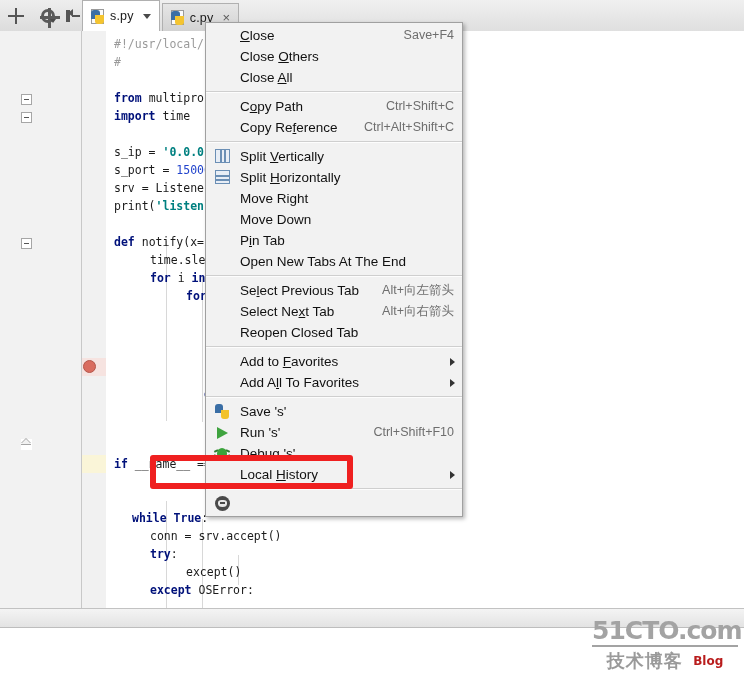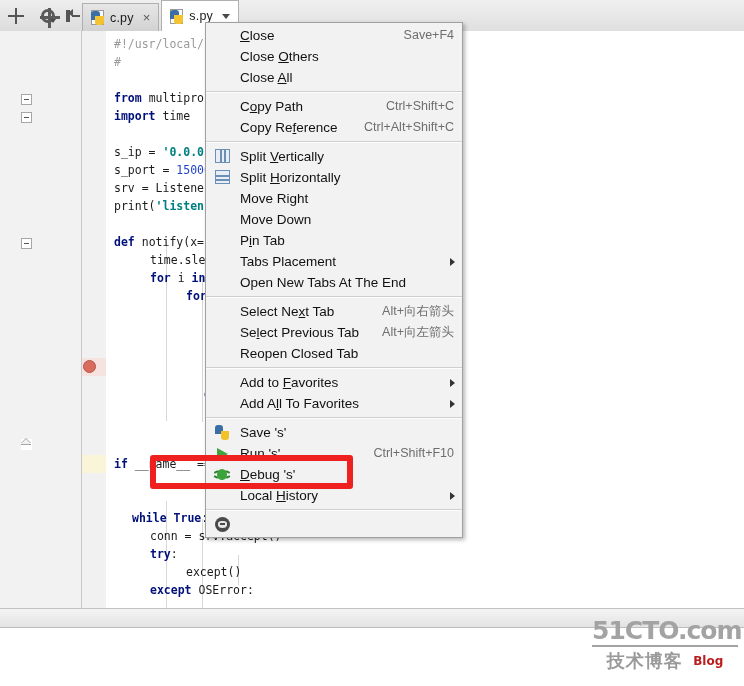--- a/index.html
+++ b/index.html
@@ -221,37 +221,37 @@
           <i class="ic-gear"></i>
           <i class="caret-dn"></i>
         </span>
       <span class="ticon">
           <i class="ic-hide"></i>
           <i class="hide-arw"></i>
         </span>
     </div>
 
     <div class="tabs">
+      <div class="tab active">
+        <span class="pyico">
+          <span class="sheet"></span>
+            <span class="pg"></span>
+            <span class="py"></span>
+        </span>
+        <span class="label">s.py</span>
+        <span class="vcaret"></span>
+      </div>
       <div class="tab">
         <span class="pyico">
           <span class="sheet"></span>
             <span class="pg"></span>
             <span class="py"></span>
         </span>
         <span class="label">c.py</span>
         <span class="xclose">×</span>
-      </div>
-      <div class="tab active">
-        <span class="pyico">
-          <span class="sheet"></span>
-            <span class="pg"></span>
-            <span class="py"></span>
-        </span>
-        <span class="label">s.py</span>
-        <span class="vcaret"></span>
       </div>
     </div>
   </div>
 
   <div class="editor">
 
     <div class="left-rail"></div>
     <div class="gutter"></div>
 
     <div class="band pink" style="top:327px"></div>
@@ -346,36 +346,32 @@
     <div class="mi">
       <span class="mlabel">Move Right</span>
     </div>
     <div class="mi">
       <span class="mlabel">Move Down</span>
     </div>
     <div class="mi">
       <span class="mlabel">P<u>i</u>n Tab</span>
     </div>
     <div class="mi">
-      <span class="mlabel">Tabs Placement</span>
-      <span class="submenu-arw"></span>
-    </div>
-    <div class="mi">
       <span class="mlabel">Open New Tabs At The End</span>
     </div>
 
     <div class="msep"></div>
 
+    <div class="mi">
+      <span class="mlabel">Se<u>l</u>ect Previous Tab</span>
+      <span class="accel">Alt+向左箭头</span>
+    </div>
     <div class="mi">
       <span class="mlabel">Select Ne<u>x</u>t Tab</span>
       <span class="accel">Alt+向右箭头</span>
-    </div>
-    <div class="mi">
-      <span class="mlabel">Se<u>l</u>ect Previous Tab</span>
-      <span class="accel">Alt+向左箭头</span>
     </div>
     <div class="mi">
       <span class="mlabel">Reopen Closed Tab</span>
     </div>
 
     <div class="msep"></div>
 
     <div class="mi">
       <span class="mlabel">Add to <u>F</u>avorites</span>
       <span class="submenu-arw"></span>

